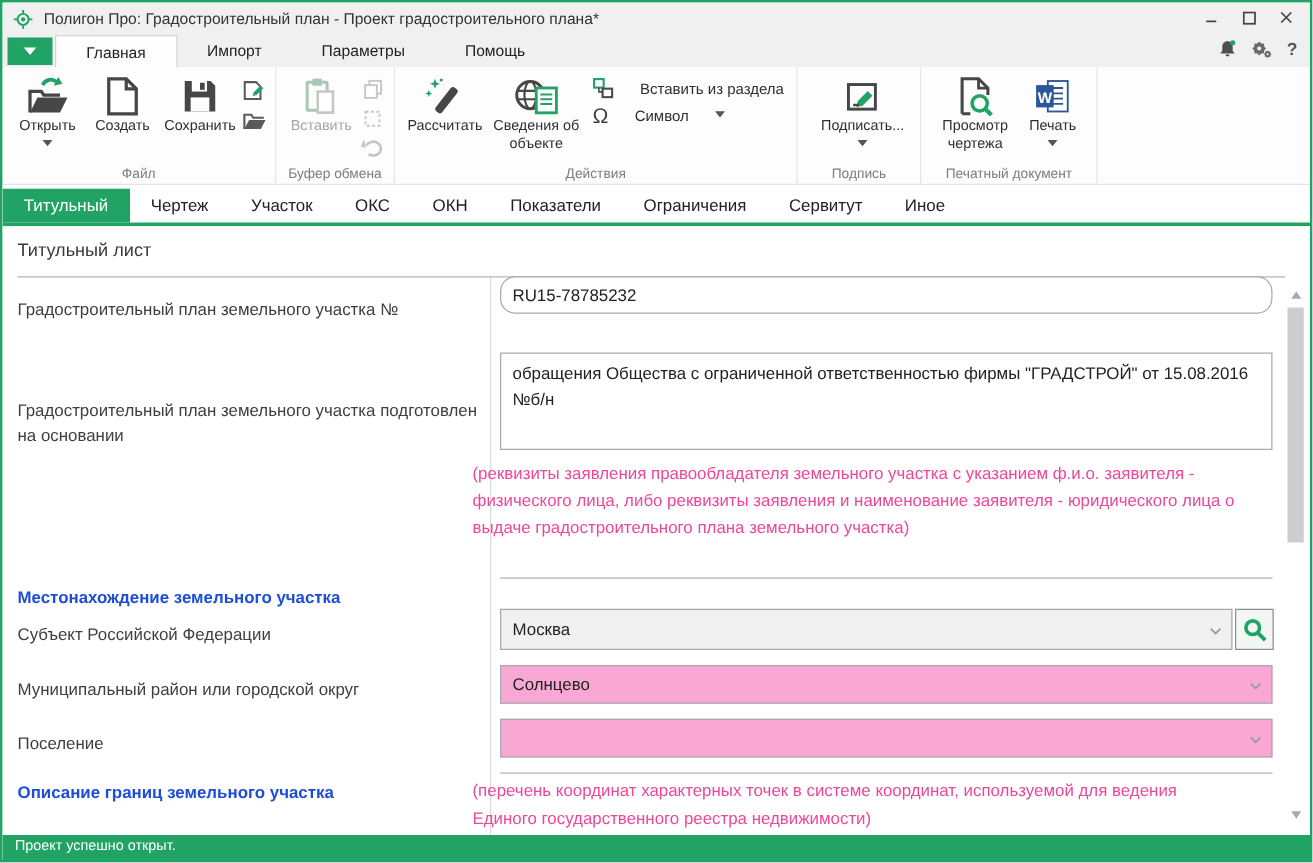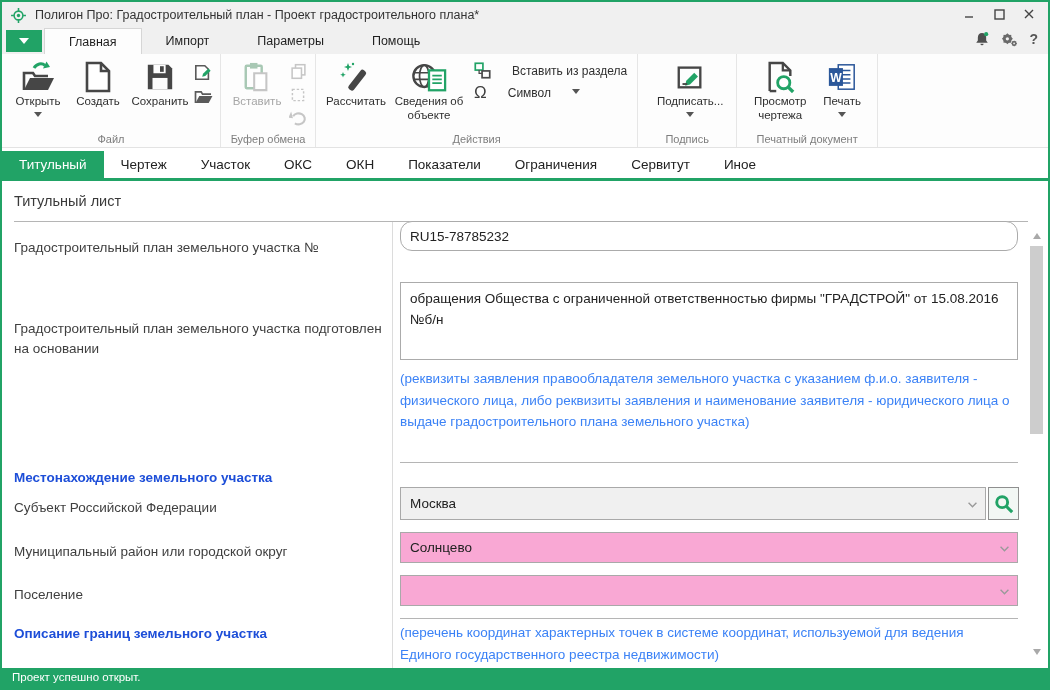--- a/index.html
+++ b/index.html
@@ -51,21 +51,21 @@
   .page-title { position:absolute; left:12px; top:12px; font-size:14.5px; color:#3a3a3a; }
   .hr { position:absolute; border-top:1px solid #b5b5b5; height:0; }
   .vline { position:absolute; left:390px; top:41px; bottom:0; width:1px; background:#dcdcdc; }
   .flabel { position:absolute; left:12px; width:372px; font-size:13.5px; color:#3f3f3f; line-height:1.5; }
   .fbold { position:absolute; left:12px; font-size:13.5px; font-weight:bold; color:#1d4ed8; }
   .finput { position:absolute; left:398px; width:618px; height:30px; border:1px solid var(--border);
     font-family:"Liberation Sans", sans-serif; font-size:13.5px; color:#222; padding:0 9px; outline:none; }
   .ftextarea { position:absolute; left:398px; width:618px; border:1px solid var(--border);
     font-family:"Liberation Sans", sans-serif; font-size:13.5px; color:#222; padding:5px 9px;
     line-height:21px; resize:none; outline:none; }
-  .fhint { position:absolute; left:398px; font-size:13.5px; color:#3b82f6; line-height:21.5px; }
+  .fhint { position:absolute; left:376px; font-size:13.5px; color:#ec4899; line-height:21.5px; }
   .combo { position:absolute; left:398px; height:32px; background:#f9a8d4; border:1px solid #a9a9a9;
     display:flex; align-items:center; padding:0 9px; font-size:13.5px; color:#222; }
   .combo.gray { background:#f0f0f0; }
   .combo .chev { position:absolute; right:7px; top:50%; transform:translateY(-50%); }
   .search-btn { position:absolute; left:986px; width:31px; height:33px; background:#f2f7f4;
     border:1px solid #8f8f8f; display:flex; align-items:center; justify-content:center; }
   
   .scrollbar { position:absolute; right:3px; top:45px; bottom:6px; width:17px; }
   .sb-arrow { position:absolute; left:0; width:17px; height:16px; display:flex; align-items:center; justify-content:center; }
   .sb-up { top:0; } .sb-down { bottom:0; }

